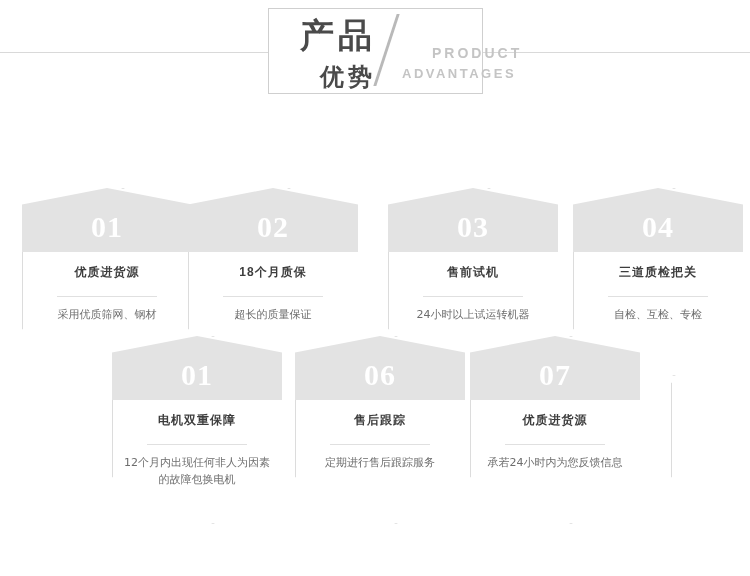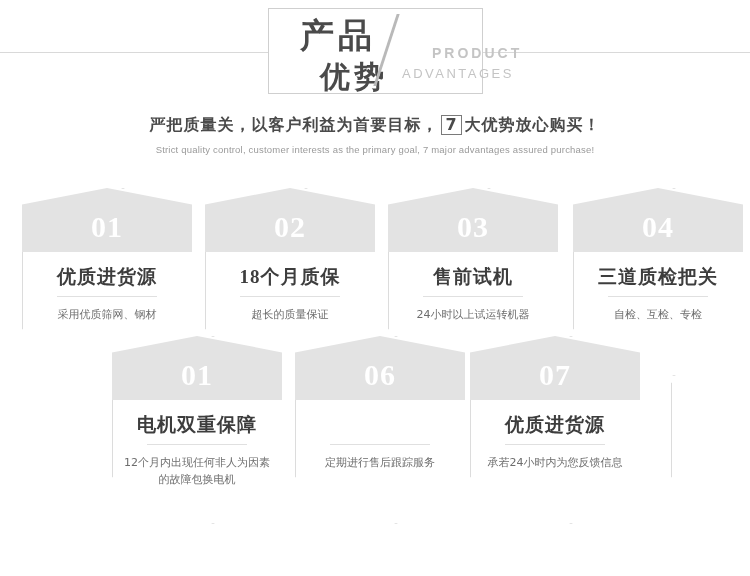--- a/index.html
+++ b/index.html
@@ -27,38 +27,38 @@
     box-sizing:border-box;
   }
   .title-cn{
     position:absolute;left:300px;top:18px;
     font-size:34px;line-height:34px;letter-spacing:4px;
     color:#4a4a4a;font-weight:bold;
     font-family:"DejaVu Sans","Liberation Sans",sans-serif;
   }
   .title-cn2{
     position:absolute;left:320px;top:62px;
-    font-size:30px;line-height:30px;letter-spacing:4px;
+    font-size:24px;line-height:30px;letter-spacing:4px;
     color:#4a4a4a;font-weight:bold;
     font-family:"DejaVu Sans","Liberation Sans",sans-serif;
   }
   .slash{
     position:absolute;left:385px;top:14px;
     width:3px;height:72px;background:#b9b9b9;
     transform:skewX(-18deg);
   }
   .title-en{
     position:absolute;left:402px;top:44px;
     font-size:14px;line-height:19px;letter-spacing:3px;
     color:#c4c4c4;font-weight:bold;margin-left:30px;
   }
   .title-en2{
     position:absolute;left:402px;top:66px;
     font-size:13px;line-height:16px;letter-spacing:2.5px;
-    color:#c4c4c4;font-weight:normal;
+    color:#c4c4c4;font-weight:bold;
   }
 
   
   .subline{
     position:absolute;top:115px;left:0;width:750px;text-align:center;
   }
   .subline .cn{
     font-size:16px;color:#4a4a4a;font-weight:bold;letter-spacing:1px;
     font-family:"DejaVu Sans","Liberation Sans",sans-serif;
     display:inline-block;
@@ -95,22 +95,22 @@
     -webkit-clip-path:polygon(50% 0%,100% 25.6%,100% 100%,0% 100%,0% 25.6%);
   }
   .hex .num{
     position:absolute;left:0;top:22px;width:170px;text-align:center;
     font-size:30px;font-weight:bold;color:#ffffff;
     font-family:"Liberation Serif","DejaVu Serif",serif;
     letter-spacing:1px;
   }
   .hex .t1{
     position:absolute;left:0;top:76px;width:170px;text-align:center;
-    font-size:19px;font-weight:bold;color:#3d3d3d;letter-spacing:1px;
-    font-family:Liberation Serif, serif;
+    font-size:12px;font-weight:bold;color:#3d3d3d;letter-spacing:1px;
+    font-family:Liberation Sans, sans-serif;
   }
   .hex .divider{
     position:absolute;left:35px;top:108px;width:100px;height:1px;background:#e0e0e0;
   }
   .hex .t2{
     position:absolute;left:8px;top:118px;width:154px;text-align:center;
     font-size:11px;color:#6d6d6d;line-height:17px;
     font-family:"DejaVu Sans","Liberation Sans",sans-serif;
   }
 
@@ -127,39 +127,33 @@
     <div class="rule left"></div>
     <div class="rule right"></div>
     <div class="title-box"></div>
     <div class="title-cn">产品</div>
     <div class="title-cn2">优势</div>
     <div class="slash"></div>
     <div class="title-en">PRODUCT</div>
     <div class="title-en2">ADVANTAGES</div>
   </div>
 
-  <div class="subline">
-    <div class="cn">
-      <span>严把质量关，以客户利益为首要目标，</span><span class="num-box">7</span><span>大优势放心购买！</span>
-    </div>
-    <span class="en">Strict quality control, customer interests as the primary goal, 7 major advantages assured purchase!</span>
-  </div>
 
   <div class="grid">
 
     <div class="hex r1" style="left:22px;">
       <div class="shape"></div>
       <div class="cap"></div>
       <div class="num">01</div>
       <div class="t1">优质进货源</div>
       <div class="divider"></div>
       <div class="t2">采用优质筛网、钢材</div>
     </div>
 
-    <div class="hex r1" style="left:205px;padding-left:20px;">
+    <div class="hex r1" style="left:188px;padding-left:20px;">
       <div class="shape"></div>
       <div class="cap"></div>
       <div class="num">02</div>
       <div class="t1">18个月质保</div>
       <div class="divider"></div>
       <div class="t2">超长的质量保证</div>
     </div>
 
     <div class="hex r1" style="left:388px;">
       <div class="shape"></div>
@@ -185,20 +179,21 @@
       <div class="num">01</div>
       <div class="t1">电机双重保障</div>
       <div class="divider"></div>
       <div class="t2">12个月内出现任何非人为因素的故障包换电机</div>
     </div>
 
     <div class="hex r2" style="left:295px;">
       <div class="shape"></div>
       <div class="cap"></div>
       <div class="num">06</div>
+      <div class="t1">售后跟踪</div>
       <div class="divider"></div>
       <div class="t2">定期进行售后跟踪服务</div>
     </div>
 
     <div class="hex r2" style="left:470px;padding-left:20px;">
       <div class="shape"></div>
       <div class="cap"></div>
       <div class="num">07</div>
       <div class="t1">优质进货源</div>
       <div class="divider"></div>

